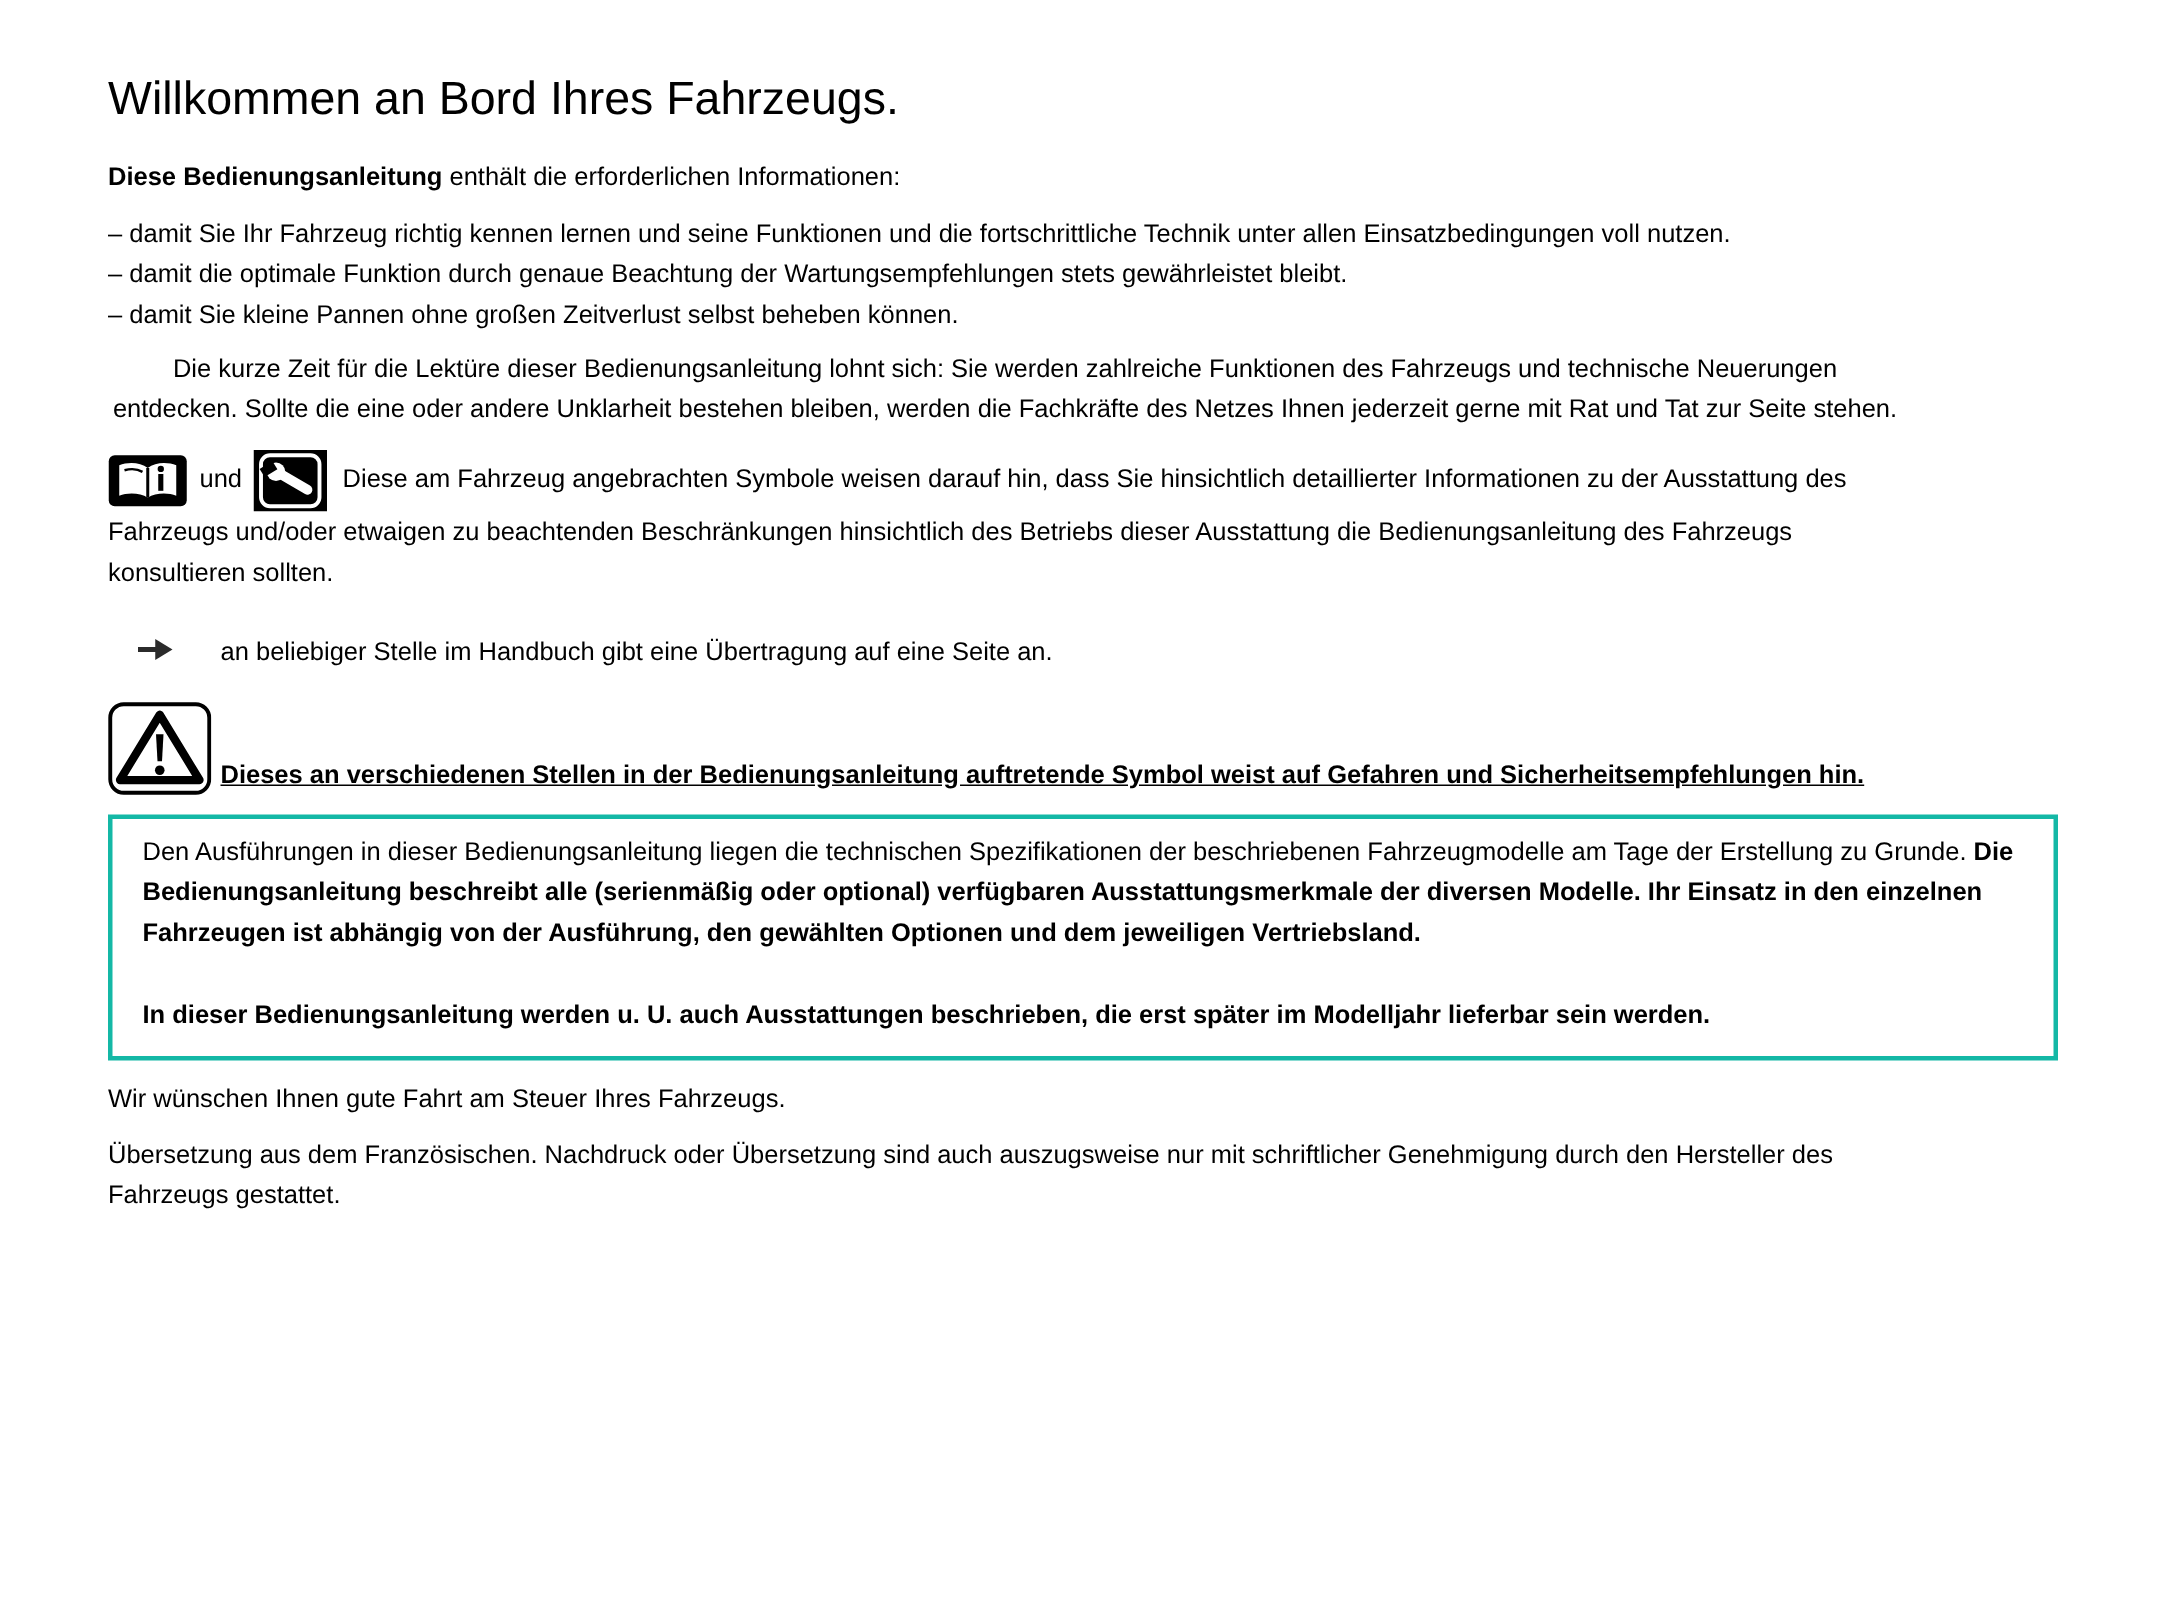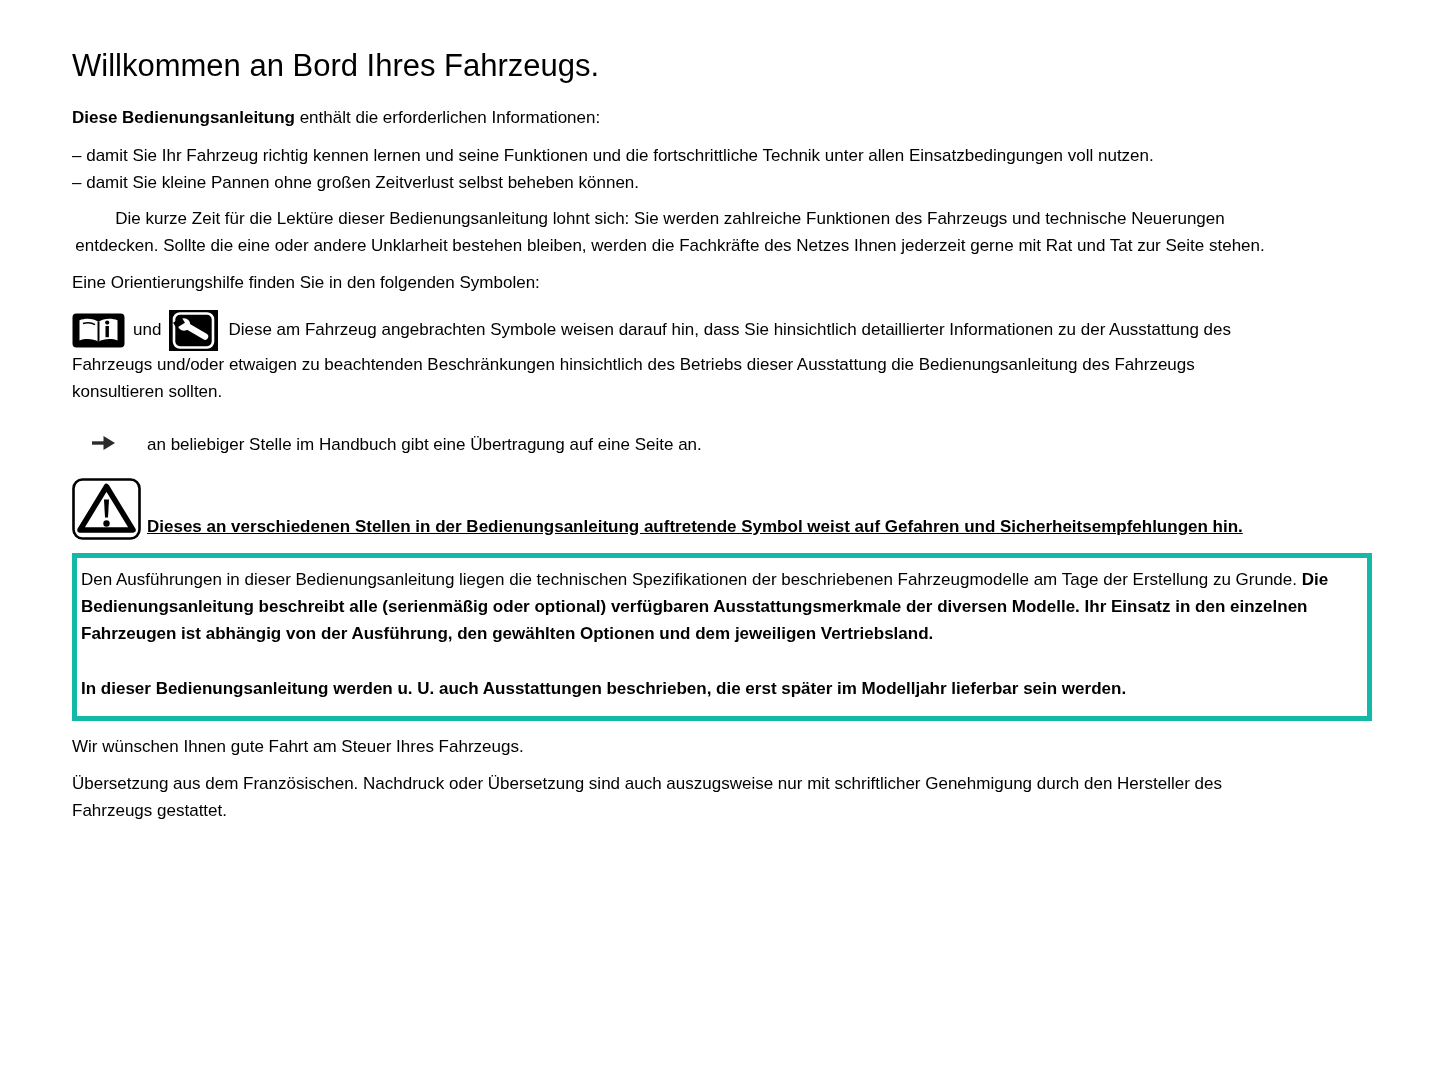--- a/index.html
+++ b/index.html
@@ -32,43 +32,43 @@
   .icon { display: inline-block; line-height: 0; }
   .icon.book   { vertical-align: middle; margin: 0 8px 0 0; }
   .icon.wrench { vertical-align: middle; margin: 0 10px 0 8px; }
   .icon.arrow  { vertical-align: -2px; margin: 0 30px 0 18px; }
   .icon.warn   { vertical-align: bottom; margin: 0 6px 0 0; }
 
   .notice-box {
     box-sizing: border-box;
     margin-top: 13px;
     width: 1300px;
-    border: 5px solid #14b8a6;
-    padding: 8px 12px 14px 4px;
+    border: 3px solid #14b8a6;
+    padding: 8px 12px 14px 20px;
   }
   .notice-box p.body + p.body { margin-top: 28px; }
 
   p.closing     { margin-top: 12px; }
   p.translation { margin-top: 10px; }
 </style>
 </head>
 <body>
 
 <div class="page">
 
   <h1 class="title">Willkommen an Bord Ihres Fahrzeugs.</h1>
 
   <p class="body intro"><b>Diese Bedienungsanleitung</b><span> enthält die erforderlichen Informationen:</span></p>
 
   <p class="body bullet">– damit Sie Ihr Fahrzeug richtig kennen lernen und seine Funktionen und die fortschrittliche Technik unter allen Einsatzbedingungen voll nutzen.</p>
+  <p class="body bullet">– damit die optimale Funktion durch genaue Beachtung der Wartungsempfehlungen stets gewährleistet bleibt.</p>
   <p class="body bullet">– damit Sie kleine Pannen ohne großen Zeitverlust selbst beheben können.</p>
 
   <p class="body lecture">Die kurze Zeit für die Lektüre dieser Bedienungsanleitung lohnt sich: Sie werden zahlreiche Funktionen des Fahrzeugs und technische Neuerungen entdecken. Sollte die eine oder andere Unklarheit bestehen bleiben, werden die Fachkräfte des Netzes Ihnen jederzeit gerne mit Rat und Tat zur Seite stehen.</p>
 
-  <p class="body symintro">Eine Orientierungshilfe finden Sie in den folgenden Symbolen:</p>
 
   <p class="body symbols">
     <span class="icon book"><svg width="53" height="35" viewBox="0 0 53 35" xmlns="http://www.w3.org/2000/svg">
           <rect x="0.5" y="0.5" width="52" height="34" rx="4" fill="#000"></rect>
           <path d="M26.5 9 C21.5 5 13 5 7.5 7.2 L7.5 27.5 C13 25.3 21.5 25.5 26.5 28.8 C31.5 25.5 40 25.3 45.5 27.5 L45.5 7.2 C40 5 31.5 5 26.5 9 Z" fill="#fff"></path>
           <path d="M26.5 9 L26.5 28.8" stroke="#000" stroke-width="2"></path>
           <path d="M11 10.5 C15.5 9.3 20 9.8 23 11.6" stroke="#000" stroke-width="1.6" fill="none"></path>
           <rect x="33.5" y="13" width="3.4" height="11.2" fill="#000"></rect>
           <circle cx="35.2" cy="9.6" r="2.1" fill="#000"></circle>
         </svg></span><span>und</span><span class="icon wrench"><svg width="49" height="41" viewBox="0 0 49 41" xmlns="http://www.w3.org/2000/svg">

